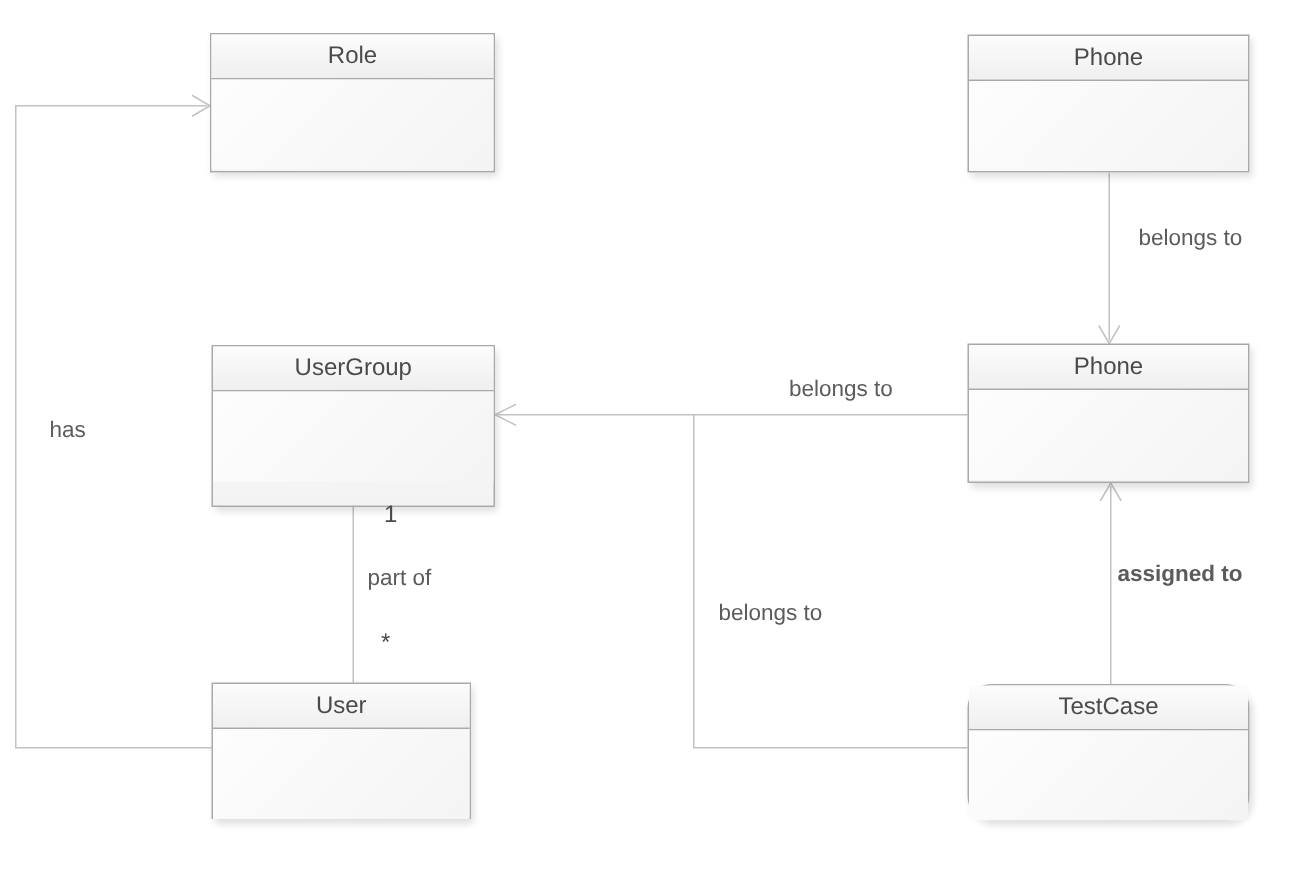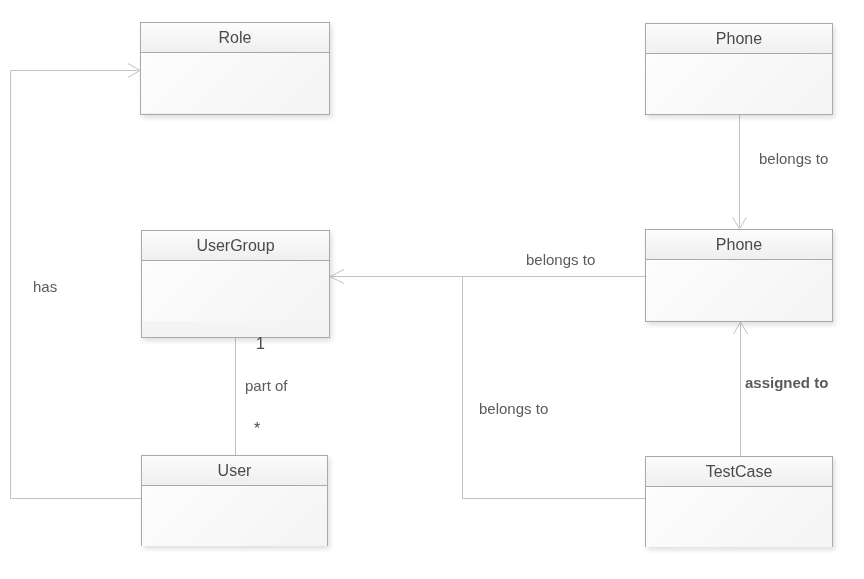--- a/index.html
+++ b/index.html
@@ -97,26 +97,26 @@
   <div class="uml-class" style="left:141px; top:230px; width:189px; height:108px;">
     <div class="title">UserGroup</div>
     <div class="body"></div>
   </div>
 
   <div class="uml-class" style="left:645px; top:229px; width:188px; height:93px;">
     <div class="title">Phone</div>
     <div class="body"></div>
   </div>
 
-  <div class="uml-class" style="left:141px; top:455px; width:187px; height:91px;">
+  <div class="uml-class" style="left:141px; top:455px; width:173px; height:91px;">
     <div class="title">User</div>
     <div class="body"></div>
   </div>
 
-  <div class="uml-class" style="left:645px; top:456px; width:188px; height:91px;">
+  <div class="uml-class" style="left:645px; top:456px; width:188px; height:91px;border-radius:16px;">
     <div class="title">TestCase</div>
     <div class="body"></div>
   </div>
 
   <div class="edge-label" style="left:33px; top:278px;">has</div>
 
   <div class="edge-label" style="left:759px; top:150px;">belongs to</div>
 
   <div class="edge-label" style="left:526px; top:251px;">belongs to</div>
 

